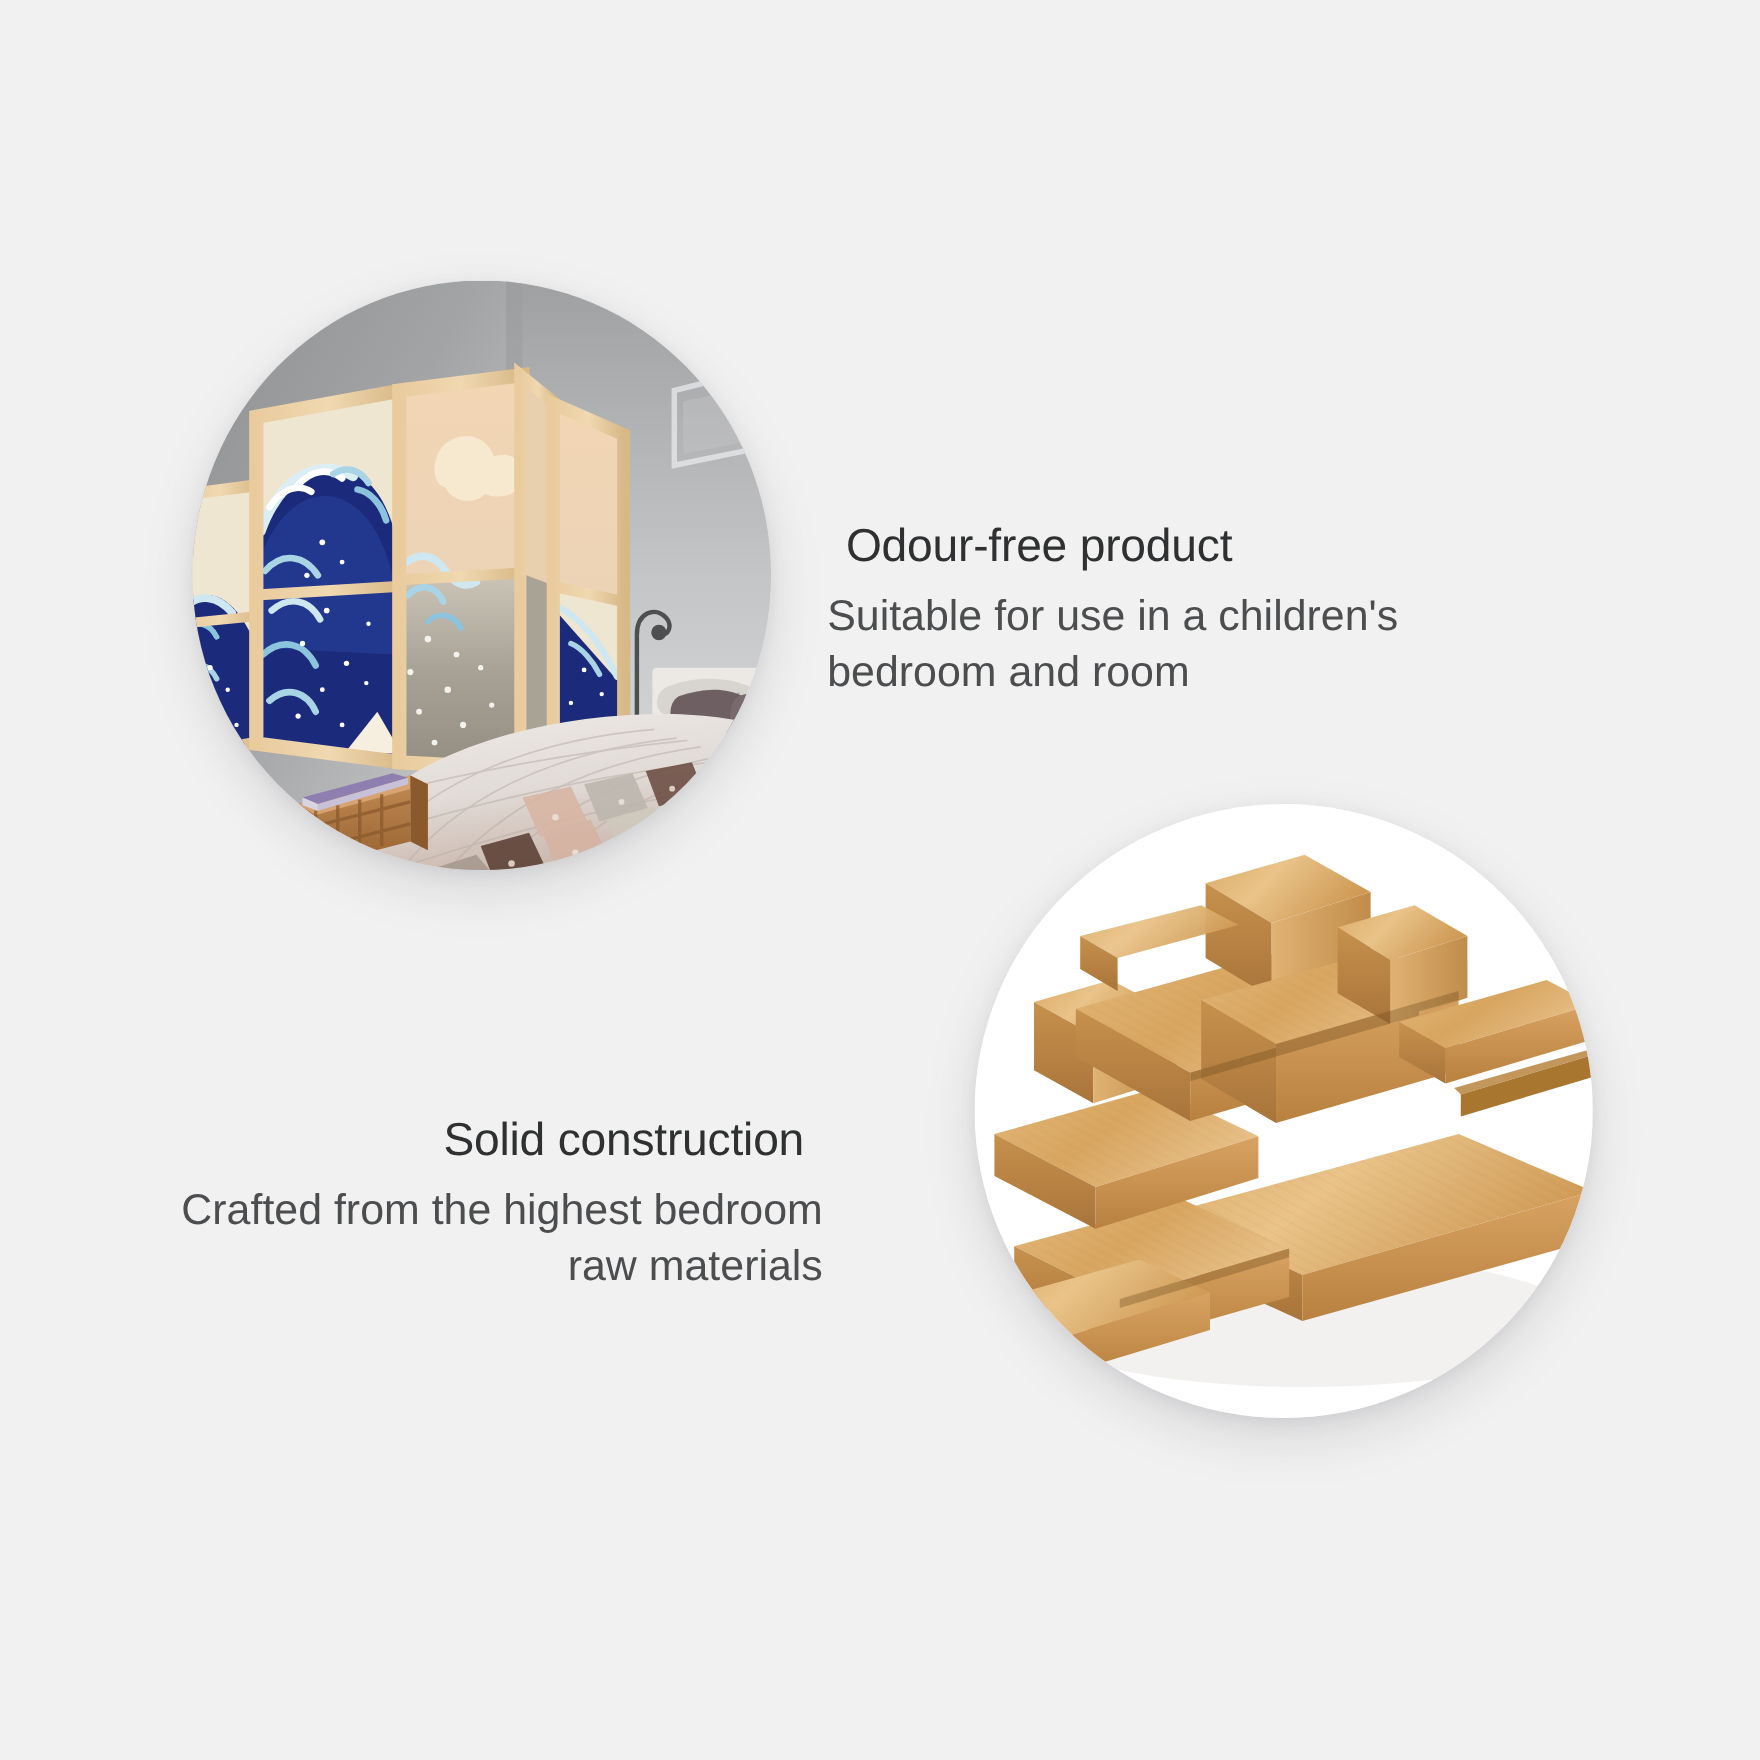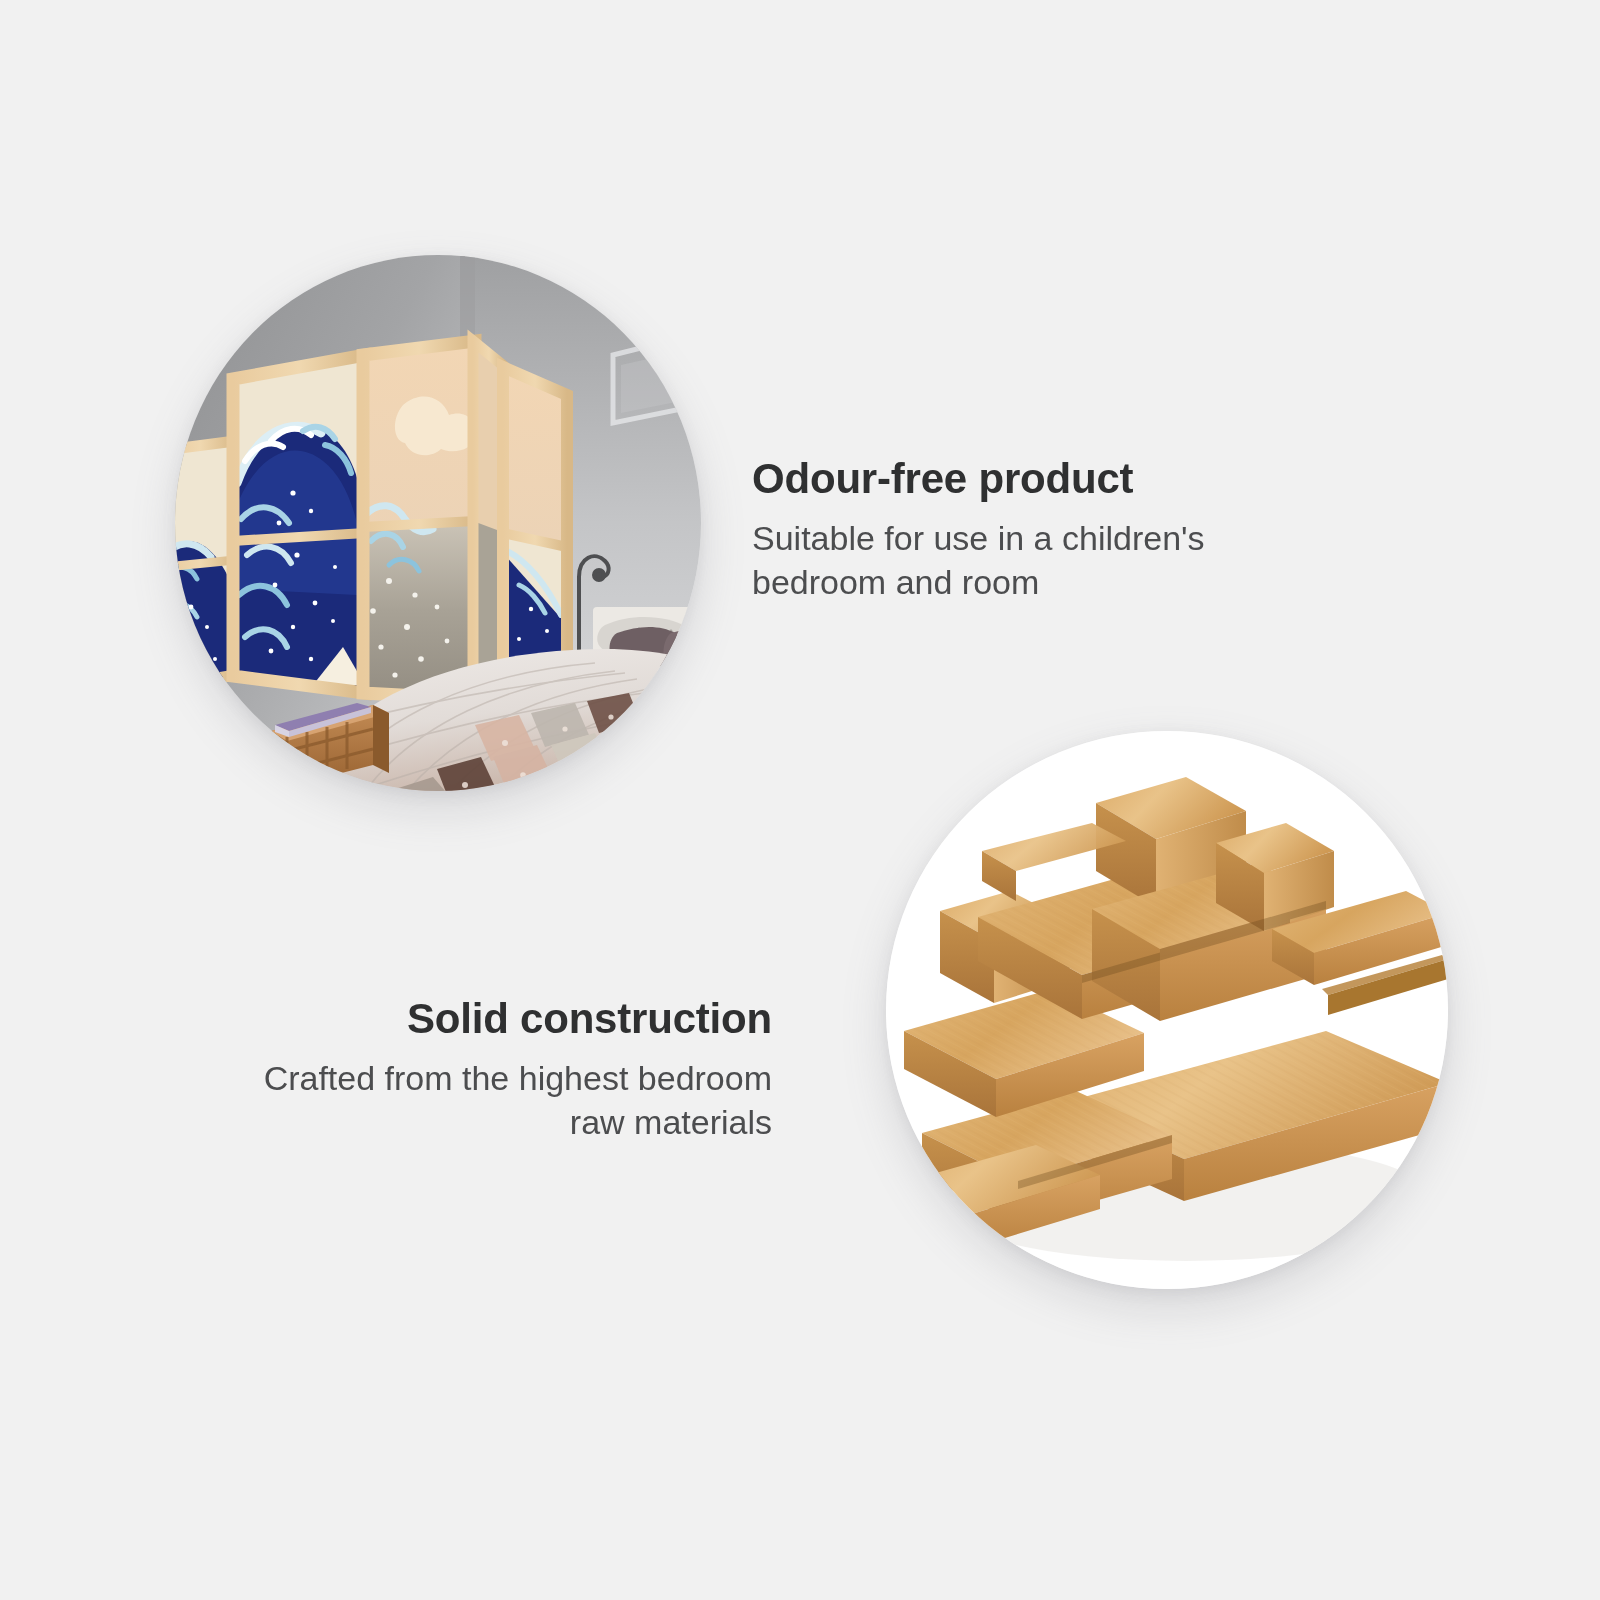--- a/index.html
+++ b/index.html
@@ -21,38 +21,38 @@
   }
   .medallion svg{display:block;width:100%;height:100%;}
 
   #medallion-bedroom{ left:175px; top:255px; width:526px; height:536px; }
   #medallion-timber{ left:886px; top:731px; width:562px; height:558px; }
 
   
   .feature-text{position:absolute;}
   .feature-title{
     font-size:42px;
-    font-weight:700;
+    font-weight:400;
     color:#2f3031;
     letter-spacing:-.2px;
-    margin:0;
+    margin:17px;
     line-height:1.12;
     white-space:nowrap;
   }
   .feature-desc{
-    font-size:34px;
+    font-size:39px;
     font-weight:400;
     color:#4c4d4f;
     line-height:1.30;
     margin:14px 0 0 0;
     white-space:pre-line;
   }
 
   #feature-odour{ left:752px; top:455px; text-align:left; }
-  #feature-solid{ right:828px; top:995px; text-align:right; }
+  #feature-solid{ right:852px; top:995px; text-align:right; }
 </style>
 </head>
 <body>
 
 <div class="stage">
 
   <div class="medallion" id="medallion-bedroom">
     <svg viewBox="0 0 526 536" preserveAspectRatio="xMidYMid slice">
       <defs>
         <linearGradient id="wallG" x1="0" y1="0" x2="1" y2="1">

